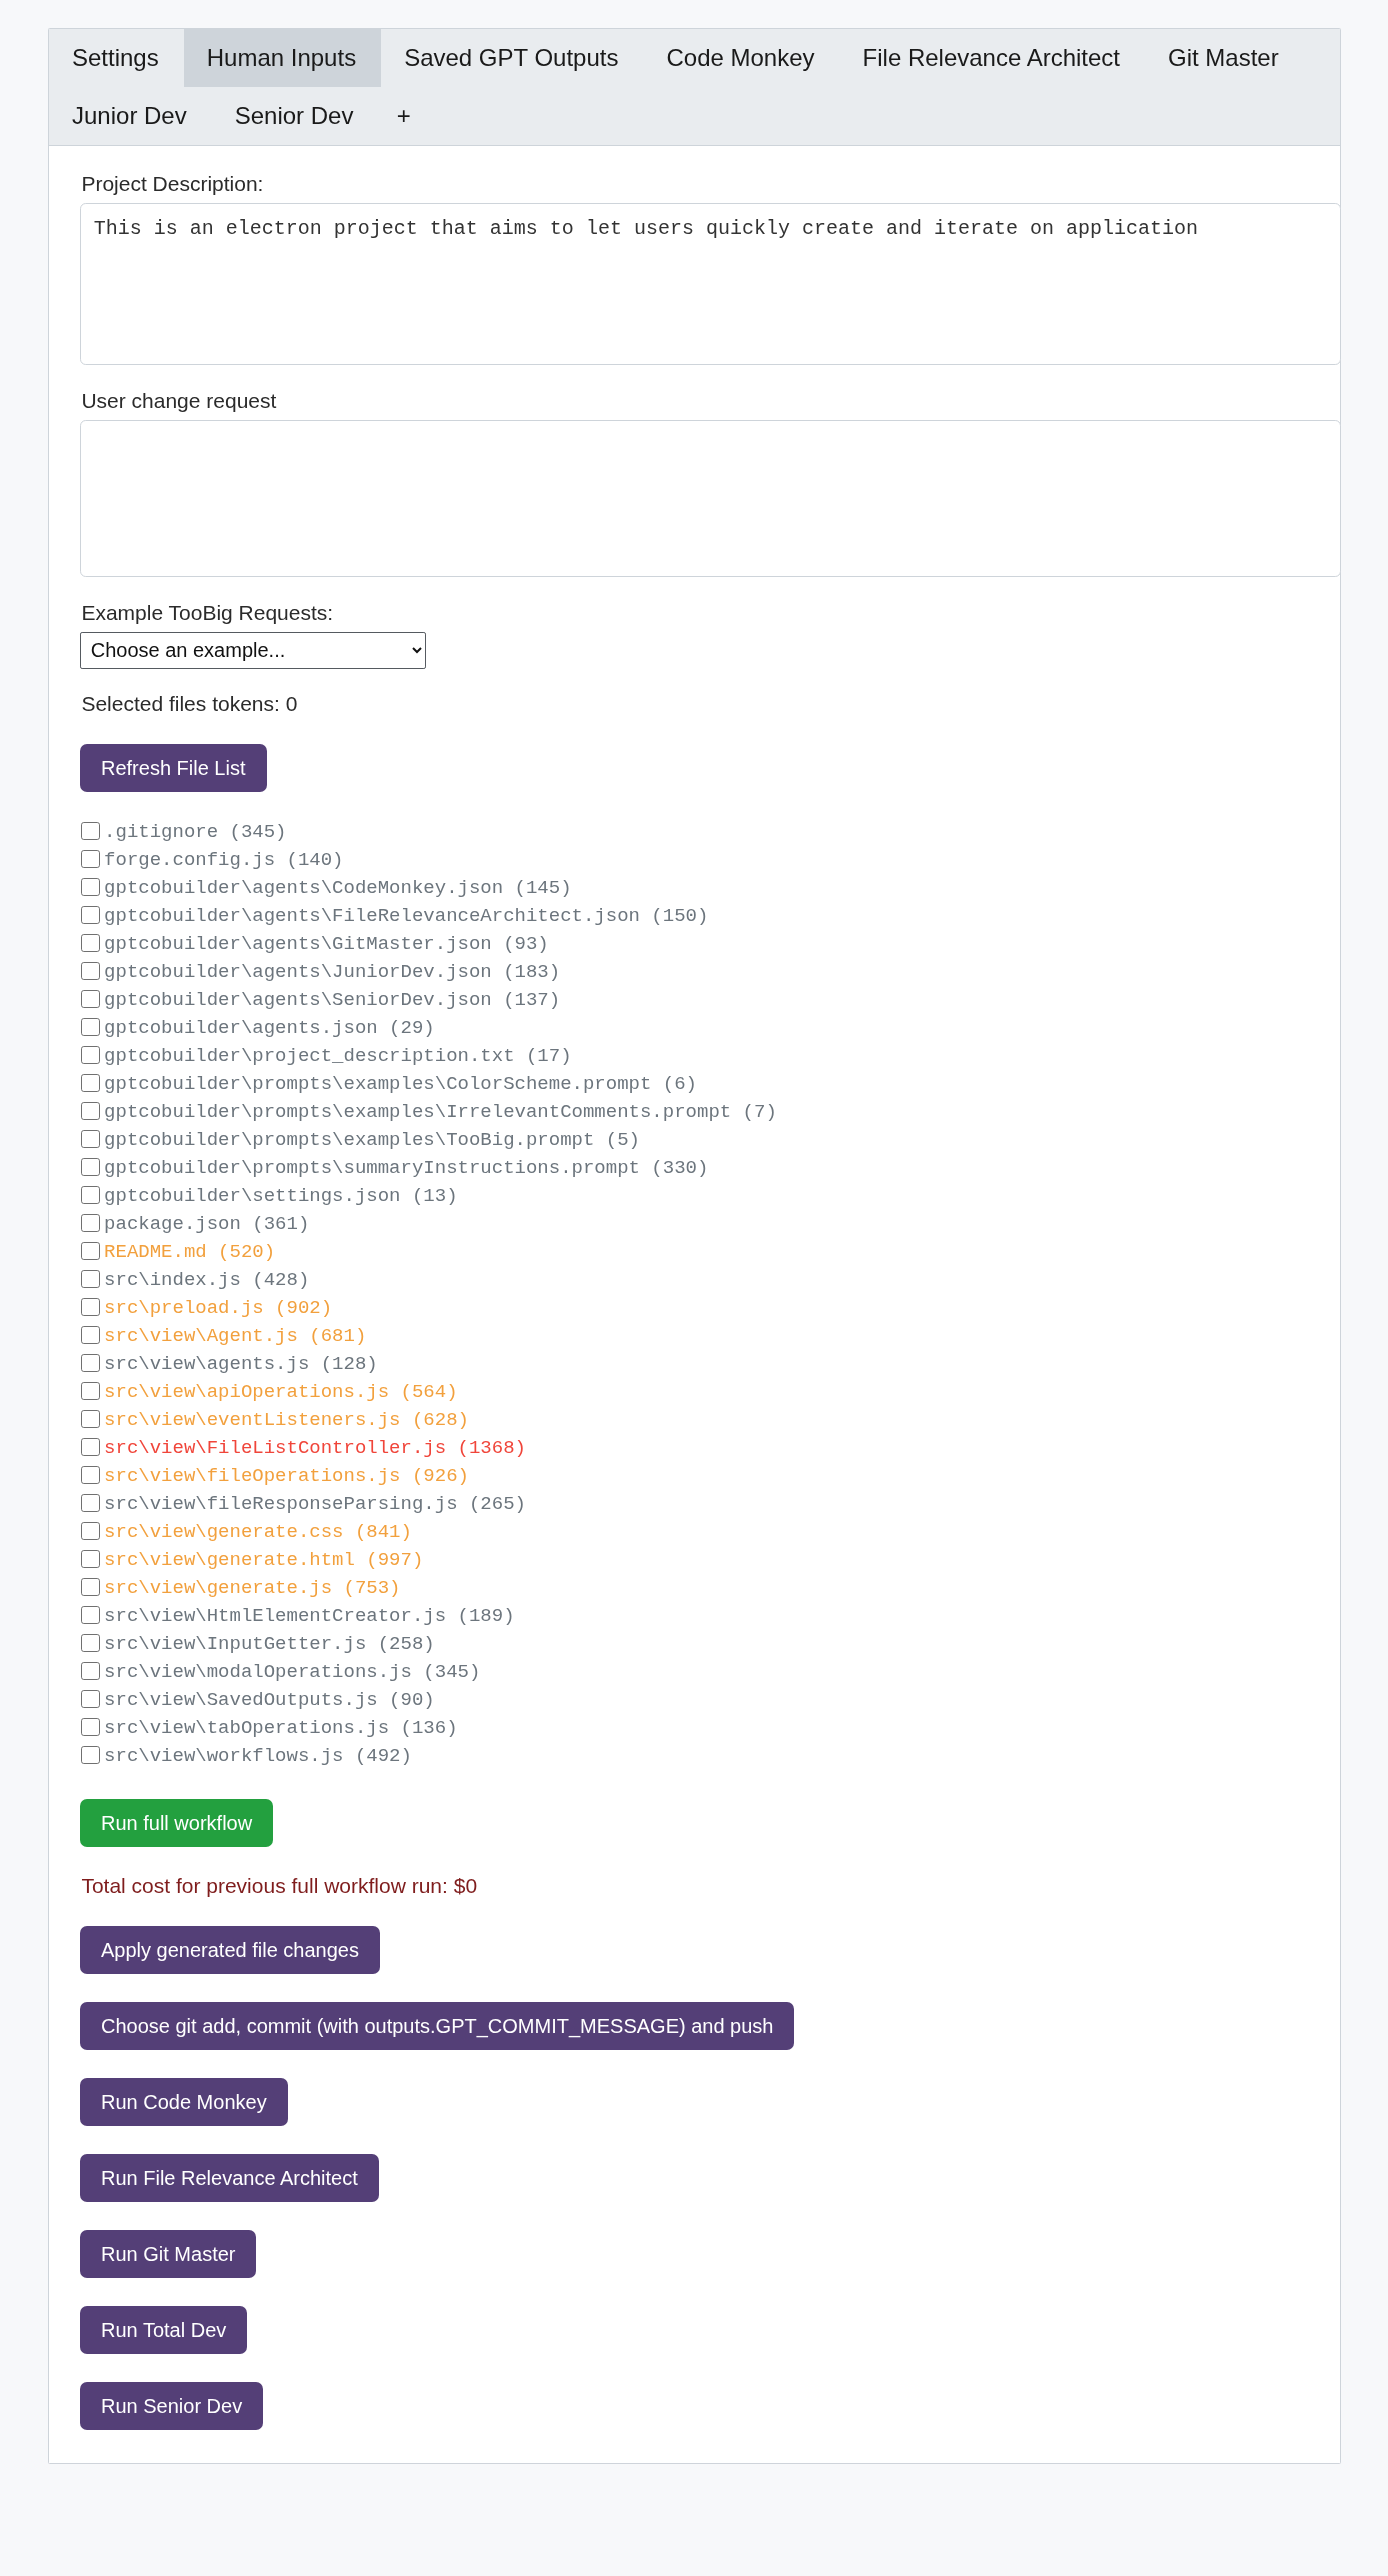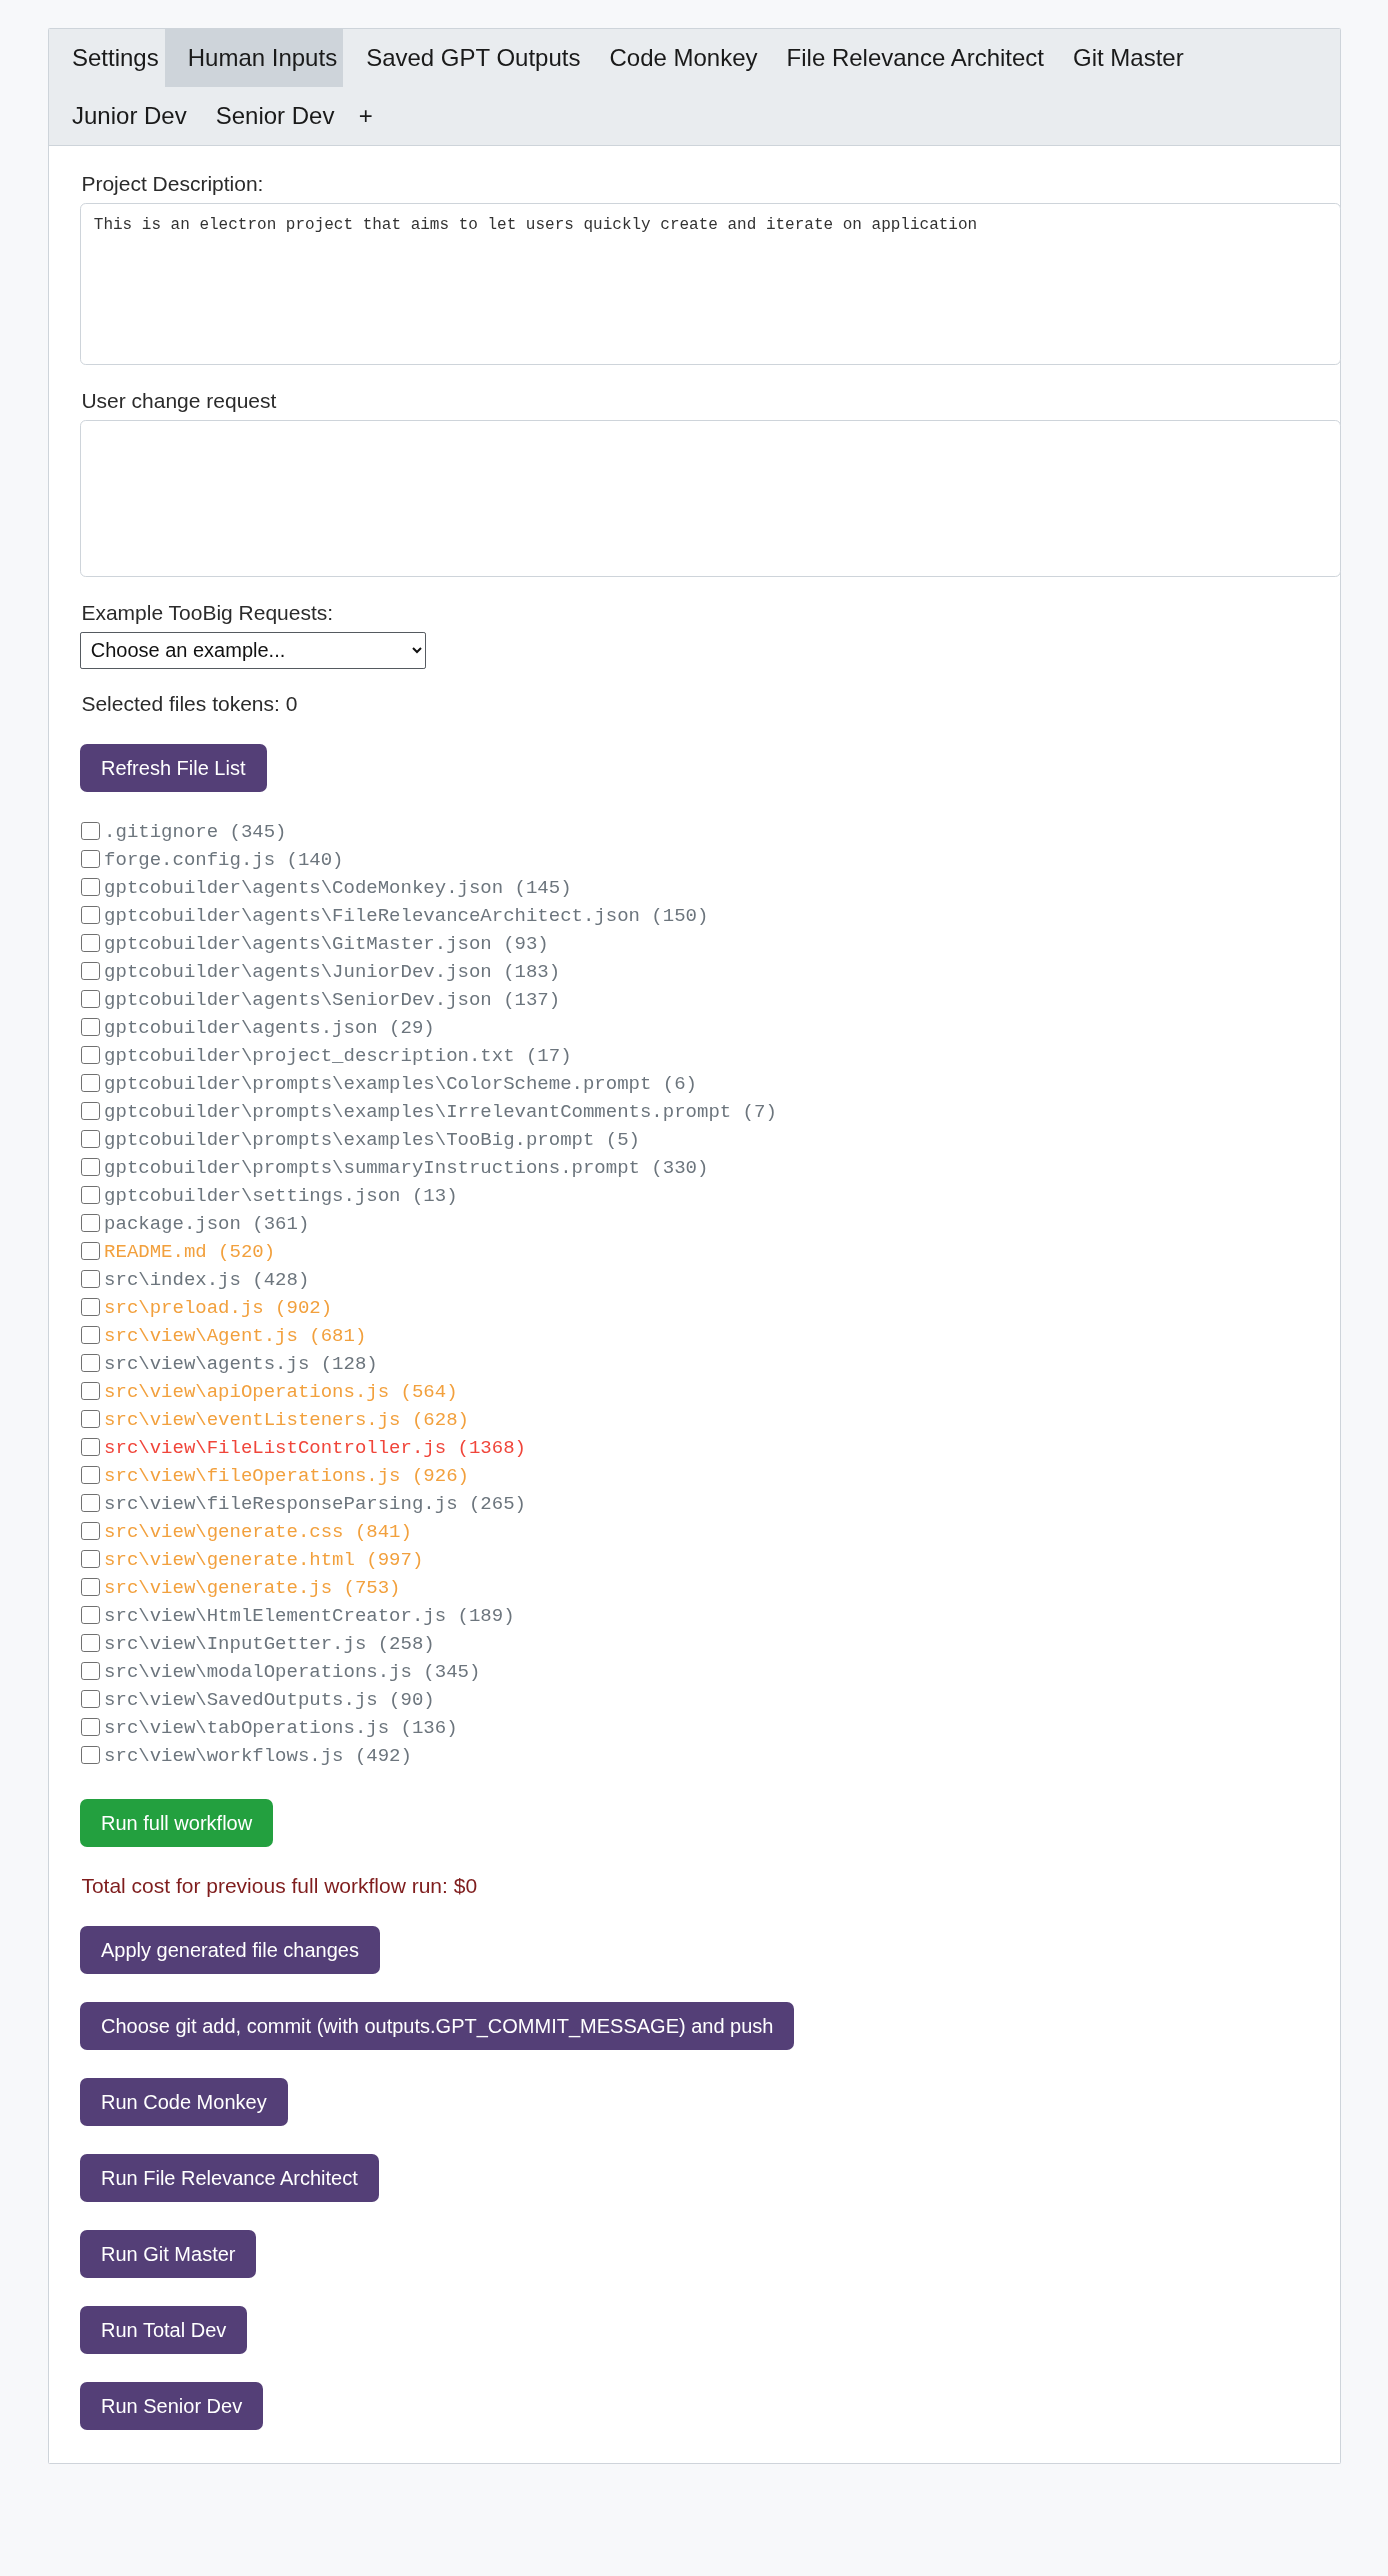--- a/index.html
+++ b/index.html
@@ -29,21 +29,21 @@
     border-bottom: 1.4px solid #ced4da;
     display: flex;
     flex-wrap: wrap;
     align-items: flex-start;
     padding: 0;
   }
   .tab {
     font-size: 24px;
     line-height: 1;
     color: #1a1a1a;
-    padding: 17px 6px 17px 23px;
+    padding: 17px 25px 17px 23px;
     cursor: pointer;
     white-space: nowrap;
     background: transparent;
     border: none;
     font-family: "Liberation Sans", sans-serif;
   }
   .tab.active {
     background: #ced4da;
   }
   .tab.add-tab {
@@ -63,21 +63,21 @@
     display: block;
   }
   textarea.ta {
     display: block;
     width: 1261px;
     background: #ffffff;
     border: 1.4px solid #ced4da;
     border-radius: 5.7px;
     padding: 11.3px 12.8px;
     font-family: "Liberation Mono", monospace;
-    font-size: 16px;
+    font-size: 20px;
     line-height: 1.35;
     color: #333333;
     resize: none;
     overflow: hidden;
     white-space: pre;
   }
   textarea.ta-desc { height: 162px; }
   textarea.ta-req  { height: 157px; margin-top: 1.4px; }
 
   .spacer-sm { height: 18.4px; }

